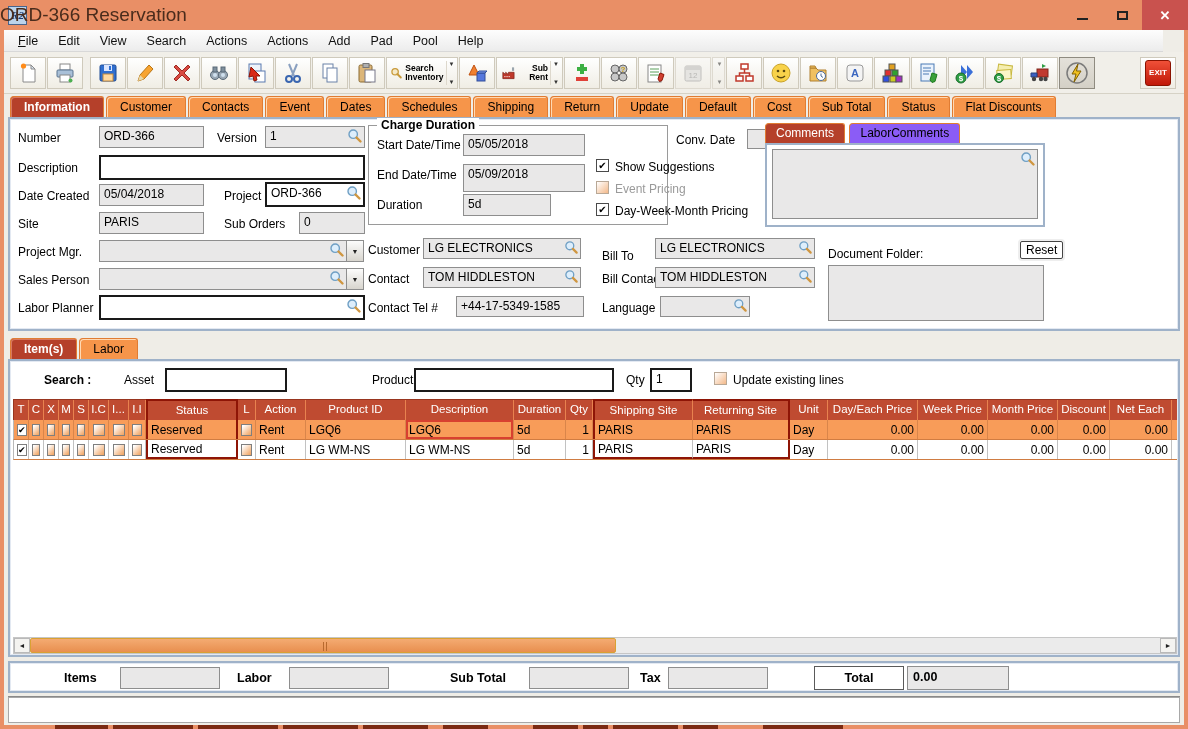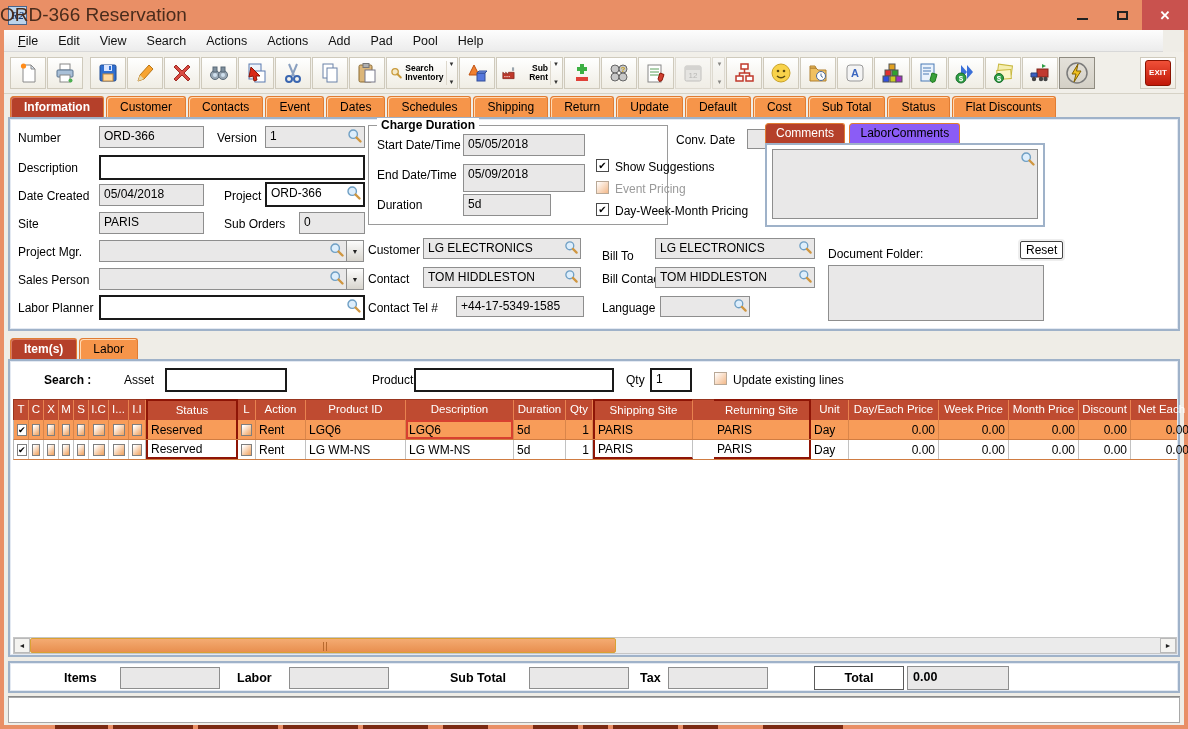--- a/index.html
+++ b/index.html
@@ -62,21 +62,21 @@
   .tr { display:flex; background:#fff; border-left:1px solid #b9b9b9; border-bottom:1px solid #d07c42; }
   .tr.sel { background:#f89c59; }
   .td { height:19px; line-height:18px; padding:0 3px; border-right:1px solid #c2c2c2; overflow:hidden; white-space:nowrap; flex:none; display:flex; align-items:center; }
   .tr.sel .td { border-right-color:#d9854a; }
   .td.num { justify-content:flex-end; }
   .td.fill { flex:1; border-right:none; }
   .gcb { width:12px; height:12px; border:1px solid #7f7f7f; background:linear-gradient(135deg,#ffffff 10%,#f5b986 75%,#efa25d 100%); font-size:9px; line-height:11px; text-align:center; color:#000; margin:0 auto; }
   .gcb.on { background:#fff; }
   .hl-lr { border-left:2px solid #8e1506 !important; border-right:2px solid #8e1506 !important; }
   .hl-l  { border-left:2px solid #8e1506 !important; }
-  .hl-r  { border-right:2px solid #8e1506 !important;margin-left:21px; }
+  .hl-r  { border-right:2px solid #8e1506 !important; }
   .th.hl-lr, .th.hl-l, .th.hl-r { border-top:2px solid #8e1506; height:21px; margin-top:-1px; }
   .hl-bot { border-bottom:2px solid #8e1506 !important; }
   .cell-alert { box-shadow:inset 0 0 0 2px #d84030; }
 
   
   .hscroll { position:absolute; left:3px; top:276px; width:1164px; height:17px; background:#ebebeb; border:1px solid #c6c6c6; display:flex; }
   .scr-arrow { width:16px; height:15px; background:#f4f3f0; border:1px solid #b9b9b9; font-size:7px; line-height:14px; text-align:center; color:#222; flex:none; }
   .scr-arrow.right { margin-left:auto; }
   .scr-thumb { width:586px; height:15px; background:linear-gradient(#f4ab72,#e88f4f); border:1px solid #d9a133; border-radius:2px; position:relative; flex:none; }
   .scr-grip { position:absolute; left:50%; top:3px; width:4px; height:9px; border-left:1px solid #b86a2e; border-right:1px solid #b86a2e; }

